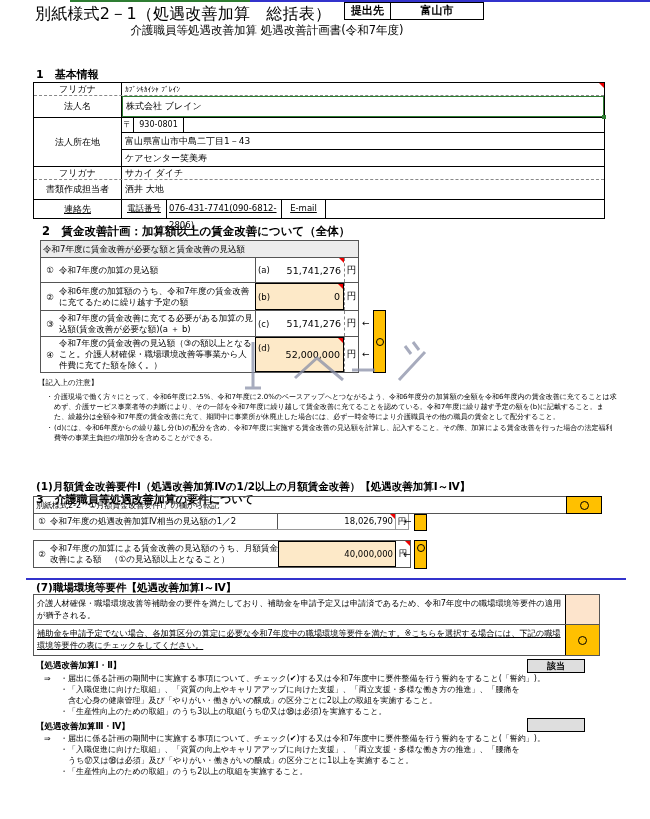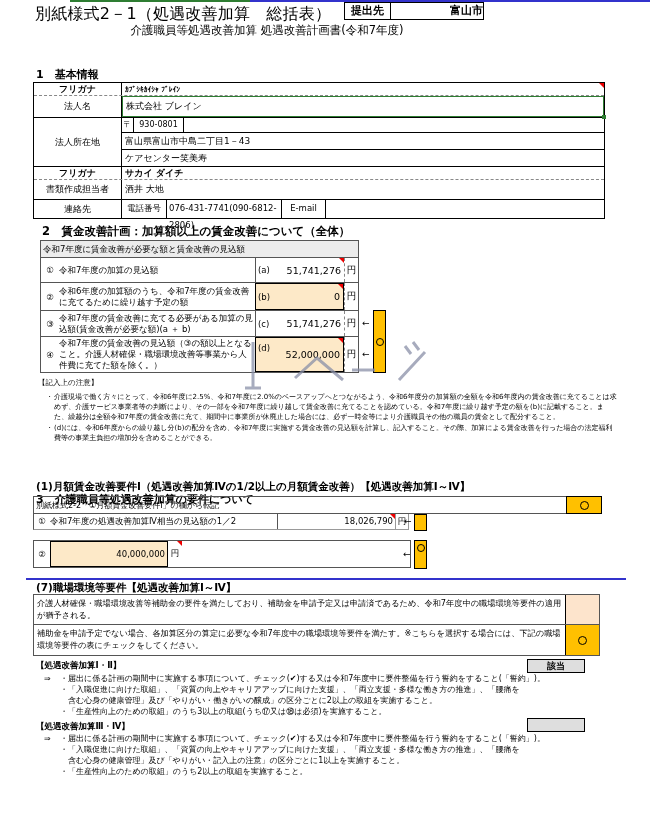--- a/index.html
+++ b/index.html
@@ -5,31 +5,31 @@
   * { box-sizing: border-box; margin: 0; padding: 0; }
   html, body { width: 650px; height: 819px; background: #ffffff; overflow: hidden; }
   body { font-family: "DejaVu Sans", "Liberation Sans", sans-serif; color: #000; position: relative; font-size: 9px; }
   .abs { position: absolute; }
   .topline-blue { left: 70px; top: 0; width: 580px; height: 2px; background: #3333cc; }
   .topline-green { left: 70px; top: 0; width: 180px; height: 2px; background: #2e7d32; }
 
   .form-title { left: 35px; top: 4px; font-size: 16px; font-weight: normal; letter-spacing: 0.2px; }
   .submit-box { left: 344px; top: 2px; width: 140px; height: 18px; border: 1px solid #000; display: flex; }
   .submit-box .lbl { width: 46px; border-right: 1px solid #000; text-align: center; font-size: 11px; line-height: 16px; font-weight: bold; }
-  .submit-box .val { flex: 1; text-align: right; font-size: 11px; line-height: 16px; font-weight: bold; }
+  .submit-box .val { flex: 1; text-align: center; font-size: 11px; line-height: 16px; font-weight: bold; }
   .subtitle { left: 0; width: 534px; top: 23px; text-align: center; font-size: 11.5px; }
 
   .sec-h { font-size: 11px; font-weight: bold; }
   .sec-h2 { font-size: 11.5px; font-weight: bold; }
 
   
   .t1 { left: 33px; top: 82px; width: 572px; border: 1px solid #000; }
   .t1 .row { display: flex; border-bottom: 1px solid #000; }
-  .t1 .row.dashed { border-bottom: 1px dashed #888; font-weight: bold; }
-  .t1 .row:last-child { border-bottom: none; }
+  .t1 .row.dashed { border-bottom: 1px dashed #888; }
+  .t1 .row:last-child { border-bottom: none; text-decoration: underline; }
   .t1 .lh { width: 88px; border-right: 1px solid #000; text-align: center; display: flex; align-items: center; justify-content: center; font-size: 9px; }
   .t1 .rv { flex: 1; padding-left: 3px; display: flex; align-items: center; font-size: 9px; }
   .red-tri { position: absolute; right: 0; top: 0; width: 0; height: 0; border-top: 5px solid #e00; border-left: 5px solid transparent; }
 
   
   .t2 { left: 40px; top: 240px; width: 319px; border: 1px solid #555; }
   .t2 .hdr { background: #ececec; height: 17px; line-height: 17px; padding-left: 2px; font-size: 8.5px; border-bottom: 1px solid #555; }
   .t2 .r { display: flex; border-bottom: 1px solid #555; position: relative; }
   .t2 .r:last-child { border-bottom: none; }
   .t2 .num { width: 18px; display: flex; align-items: center; justify-content: center; font-size: 8.5px; }
@@ -48,21 +48,21 @@
   .notes .item { display: flex; }
   .notes .bul { width: 16px; padding-left: 8px; }
   .notes .txt { flex: 1; }
 
   
   .r3-hdr { left: 33px; top: 496px; width: 540px; height: 18px; border: 1px solid #555; display: flex; align-items: center; }
   .r3-hdr .t { padding-left: 2px; font-size: 8px; flex: 1; }
 
   .t7 { left: 33px; top: 594px; width: 567px; border: 1px solid #555; }
   .t7 .r { display: flex; border-bottom: 1px solid #555; height: 30px; }
-  .t7 .r:last-child { border-bottom: none; }
+  .t7 .r:last-child { border-bottom: none; text-decoration: underline; }
   .t7 .txt { flex: 1; font-size: 8.2px; line-height: 12px; padding: 2px 3px; }
   .t7 .chk { width: 34px; border-left: 1.5px solid #000; display: flex; align-items: center; justify-content: center; }
 
   .kaizen-h { font-size: 8.5px; font-weight: bold; }
   .list-block { font-size: 8px; line-height: 11px; }
   .status-box { width: 58px; height: 14px; border: 1.5px solid #000; background: #dedede; text-align: center; font-size: 9px; line-height: 12px; font-weight: bold; }
 
   .watermark { left: 225px; top: 330px; width: 220px; height: 75px; pointer-events: none; }
 </style>
 </head>
@@ -212,20 +212,21 @@
   <span style="width:14px; border-left:1px solid #999; border-right:1px solid #999; text-align:center; line-height:15px; position:relative;">
     <span>円</span>
     <span class="red-tri" style="top:0; right:auto; left:-6px;"></span>
   </span>
 </div>
 <div class="abs arrow" style="left:404px; top:516px;">←</div>
 <div class="abs yellow-bar" style="left:414px; top:514px; width:13px; height:17px;"></div>
 
 <div class="abs" style="left:33px; top:540px; width:378px; height:28px; display:flex; border:1px solid #555; font-size:8.5px;">
   <span style="width:16px; display:flex; align-items:center; justify-content:center;">②</span>
+  <span style="width:228px; display:flex; align-items:center; line-height:11px;">令和7年度の加算による賃金改善の見込額のうち、月額賃金改善による額　（①の見込額以上となること）</span>
   <span style="width:118px; background:#fde9c8; border:1.5px solid #000; display:flex; align-items:center; justify-content:flex-end; padding-right:2px;">
     <span>40,000,000</span>
   </span>
   <span style="width:14px; display:flex; align-items:center; justify-content:center; position:relative;">
     <span>円</span>
     <span class="red-tri"></span>
   </span>
 </div>
 <div class="abs arrow" style="left:403px; top:549px;">←</div>
 <div class="abs yellow-bar" style="left:414px; top:540px; width:13px; height:29px; display:flex; justify-content:center; padding-top:3px;">
@@ -259,15 +260,15 @@
   <div>　含む心身の健康管理」及び「やりがい・働きがいの醸成」の区分ごとに2以上の取組を実施すること。</div>
   <div>・「生産性向上のための取組」のうち3以上の取組(うち⑰又は⑱は必須)を実施すること。</div>
 </div>
 
 <div class="abs kaizen-h" style="left:36px; top:721px;">【処遇改善加算Ⅲ・Ⅳ】</div>
 <div class="abs status-box" style="left:527px; top:718px;"></div>
 <div class="abs list-block" style="left:44px; top:733px;">⇒</div>
 <div class="abs list-block" style="left:60px; top:733px; width:560px;">
   <div>・届出に係る計画の期間中に実施する事項について、チェック(✔)する又は令和7年度中に要件整備を行う誓約をすること(「誓約」)。</div>
   <div>・「入職促進に向けた取組」、「資質の向上やキャリアアップに向けた支援」、「両立支援・多様な働き方の推進」、「腰痛を</div>
-  <div>　含む心身の健康管理」及び「やりがい・記入上の注意」の区分ごとに1以上を実施すること。</div>
+  <div>　うち⑰又は⑱は必須」及び「やりがい・働きがいの醸成」の区分ごとに1以上を実施すること。</div>
   <div>・「生産性向上のための取組」のうち2以上の取組を実施すること。</div>
 </div>
 
 </body></html>

